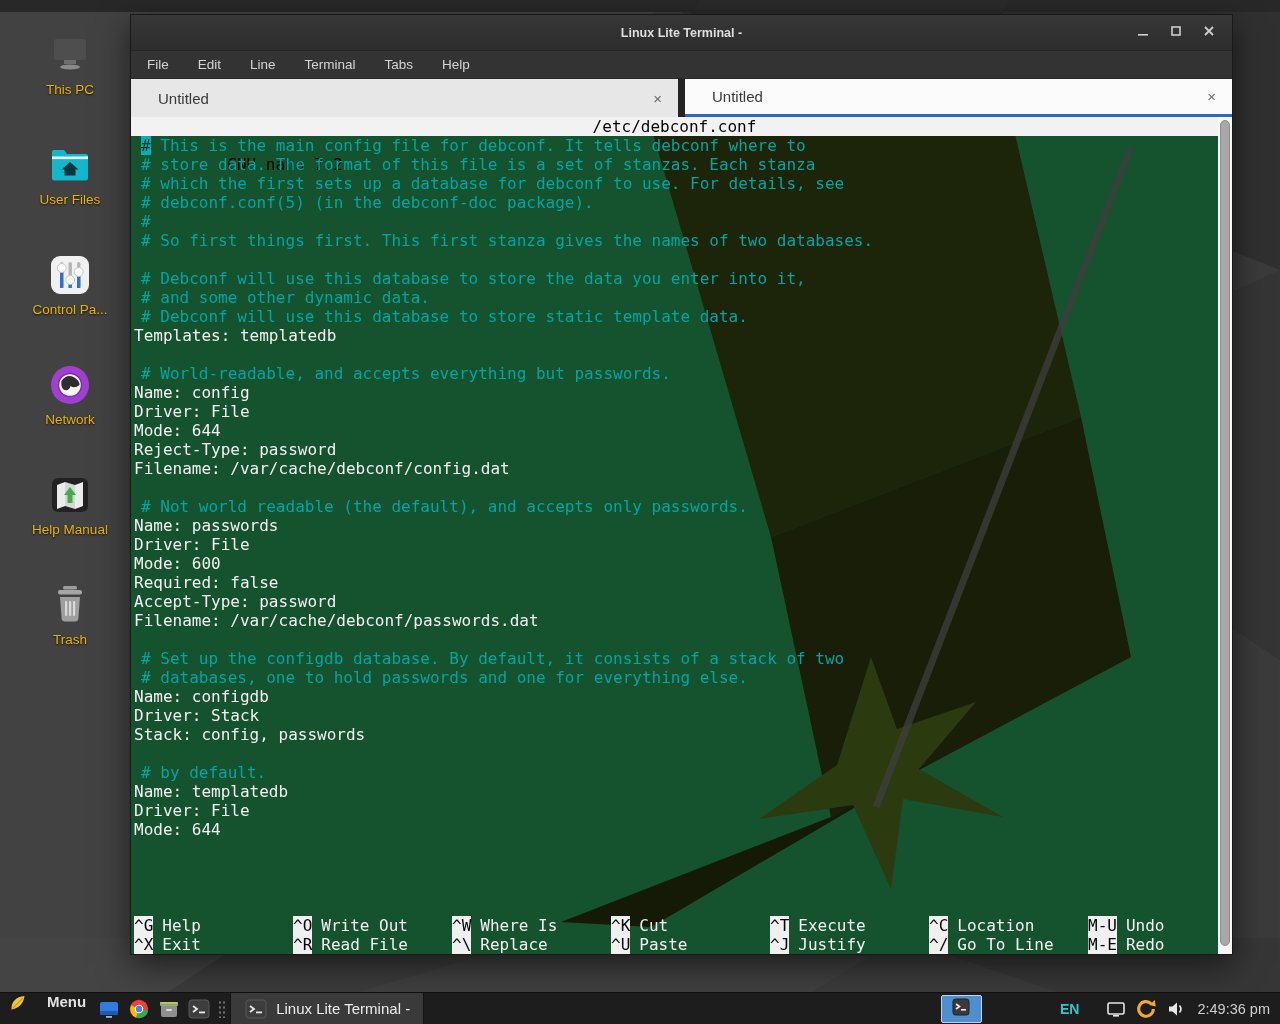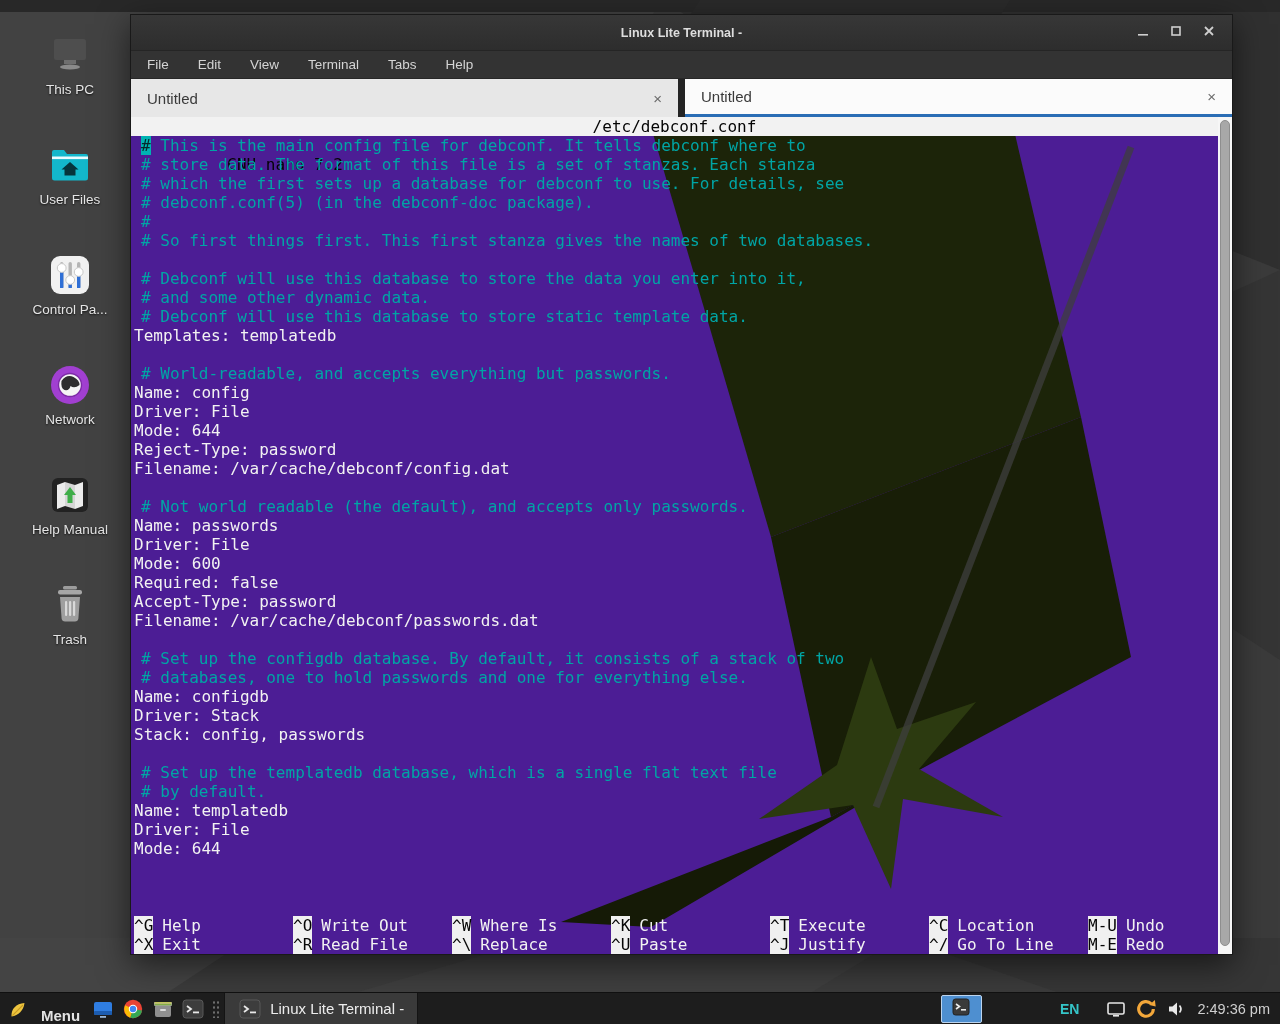--- a/index.html
+++ b/index.html
@@ -4,44 +4,44 @@
 <style>
   * { box-sizing: border-box; margin: 0; padding: 0; }
   html,body { width:1280px; height:1024px; overflow:hidden; background:#3b3b3b;
               font-family:"Liberation Sans", sans-serif; }
   #stage { position:relative; width:1280px; height:1024px; overflow:hidden; }
   #wallpaper { position:absolute; left:0; top:0; z-index:0; }
 
   
   .desk-icon { position:absolute; left:16px; width:108px; text-align:center; z-index:1; cursor:default; }
   .di-img { height:50px; display:flex; align-items:flex-end; justify-content:center; }
-  .di-label { margin-top:6px; font-size:13.5px; color:#e5e5e5; text-shadow:0 1px 2px rgba(0,0,0,.8); white-space:nowrap; }
+  .di-label { margin-top:6px; font-size:13.5px; color:#eab308; text-shadow:0 1px 2px rgba(0,0,0,.8); white-space:nowrap; }
 
   
   #term-window { position:absolute; left:130px; top:14px; width:1103px; height:941px; z-index:2;
                  border:1px solid #191919; box-shadow:0 10px 30px rgba(0,0,0,.55);
                  display:flex; flex-direction:column; background:#2e2e2e; }
   #titlebar { height:36px; background:linear-gradient(#373737,#2d2d2d); display:flex; align-items:center;
               position:relative; border-bottom:1px solid #252525; }
   #window-title { position:absolute; left:0; right:0; text-align:center; font-size:12.5px; font-weight:700; color:#dedede; }
   #window-controls { margin-left:auto; display:flex; gap:19px; padding-right:16px; z-index:1; }
   .ctl-btn { width:14px; height:14px; display:flex; align-items:center; justify-content:center; cursor:pointer; }
 
   #menubar { height:28px; background:#333333; display:flex; align-items:center; padding-left:8px; gap:13px;
              border-bottom:1px solid #272727; }
   .menu-item { font-size:13.5px; color:#d4d4d4; padding:4px 8px; cursor:default; }
 
   #tabbar { height:38px; background:#242424; display:flex; gap:7px; }
-  .tab { flex:1; display:flex; align-items:center; padding:0 16px 0 16px; cursor:pointer; position:relative; }
+  .tab { flex:1; display:flex; align-items:center; padding:0 16px 0 27px; cursor:pointer; position:relative; }
   .tab.inactive { background:#e7e7e7; }
   .tab.active { background:#fbfbfb; border-bottom:3px solid #2a6db5; }
   .tab-label { font-size:15px; color:#3a3a3a; }
   .tab-close { margin-left:auto; font-size:15px; color:#6b6b6b; line-height:1; cursor:pointer; }
 
-  #term { flex:1; position:relative; background:#4c1d95; overflow:hidden; }
+  #term { flex:1; position:relative; background:#14532d; overflow:hidden; }
   #watermark { position:absolute; left:0; top:0; z-index:0; }
   #nano-header { position:relative; z-index:2; height:19px; margin-right:14px; background:#f2f2f2; color:#040404;
                  font:16px/19px "DejaVu Sans Mono", monospace; white-space:pre; }
   #nano-title { padding-left:2ch; position:relative; z-index:1; }
   #nano-path { position:absolute; left:0; right:0; top:0; text-align:center; }
   #nano-lines { position:relative; z-index:2; padding-left:3px; }
   .line { height:19px; font:16px/19px "DejaVu Sans Mono", monospace; white-space:pre; }
   .line.comment { color:#00a5a5;padding-left:7px; }
   .line.plain { color:#f2f2f2; }
   .cursor-block { background:#00b2b2; color:#06282a; }
@@ -53,21 +53,21 @@
   .sc-key { background:#f0f0f0; color:#060606; }
   .sc-label { color:#f2f2f2; margin-left:9px; }
 
   #term-scrollbar { position:absolute; z-index:3; right:0; top:0; bottom:0; width:14px; background:#f6f6f6; }
   #term-scroll-thumb { position:absolute; left:2px; right:2px; top:3px; bottom:8px; background:#a8a8a8;
                        border:1px solid #8e8e8e; border-radius:6px; }
 
   
   #taskbar { position:absolute; left:0; bottom:0; width:1280px; height:32px; background:#1d1d1d; z-index:5;
              display:flex; align-items:center; border-top:1px solid #101010; }
-  #menu-button { display:flex; align-items:flex-end; gap:13px; padding:0 8px; height:100%; cursor:pointer; }
+  #menu-button { display:flex; align-items:flex-start; gap:19px; padding:0 8px; height:100%; cursor:pointer; }
   #menu-label { font-size:15px; font-weight:600; color:#e2e2e2; }
   .tb-icon { width:24px; height:24px; margin:0 3px; display:flex; align-items:center; justify-content:center; cursor:pointer; }
   #tb-handle { width:8px; height:18px; margin:0 4px;
                background-image:radial-gradient(circle, #6d6d6d 1px, transparent 1.3px);
                background-size:4px 5px; }
   #task-button { height:100%; background:#3a3a3a; border-left:1px solid #141414; border-right:1px solid #141414;
                  display:flex; align-items:center; gap:8px; padding:0 13px; cursor:pointer; }
   #task-button-label { font-size:15px; color:#ececec; white-space:nowrap; }
   #tb-spacer { flex:1; }
   #tray-terminal-button { width:41px; height:28px; background:#4e8fd0; border:1px solid #bcd4ee; border-radius:2px;
@@ -186,21 +186,21 @@
           <div class="ctl-btn">
             <span><svg width="14" height="14">
                 <path d="M3 3 L11 11 M11 3 L3 11" stroke="#cfcfcf" stroke-width="1.8"></path>
               </svg></span>
           </div>
         </div>
     </div>
     <div id="menubar">
         <span class="menu-item">File</span>
         <span class="menu-item">Edit</span>
-        <span class="menu-item">View</span>
+        <span class="menu-item">Line</span>
         <span class="menu-item">Terminal</span>
         <span class="menu-item">Tabs</span>
         <span class="menu-item">Help</span>
       </div>
     <div id="tabbar">
         <div class="tab inactive">
           <span class="tab-label">Untitled</span>
           <span class="tab-close">×</span>
         </div>
         <div class="tab active">
@@ -247,21 +247,20 @@
           <div class="line plain">Required: false</div>
           <div class="line plain">Accept-Type: password</div>
           <div class="line plain">Filename: /var/cache/debconf/passwords.dat</div>
           <div class="line blank"></div>
           <div class="line comment"># Set up the configdb database. By default, it consists of a stack of two</div>
           <div class="line comment"># databases, one to hold passwords and one for everything else.</div>
           <div class="line plain">Name: configdb</div>
           <div class="line plain">Driver: Stack</div>
           <div class="line plain">Stack: config, passwords</div>
           <div class="line blank"></div>
-          <div class="line comment"># Set up the templatedb database, which is a single flat text file</div>
           <div class="line comment"># by default.</div>
           <div class="line plain">Name: templatedb</div>
           <div class="line plain">Driver: File</div>
           <div class="line plain">Mode: 644</div>
         </div>
       <div id="nano-shortcuts">
           <div class="sc-col">
             <div class="sc-entry"><span class="sc-key">^G</span><span class="sc-label">Help</span></div>
             <div class="sc-entry"><span class="sc-key">^X</span><span class="sc-label">Exit</span></div>
           </div>

